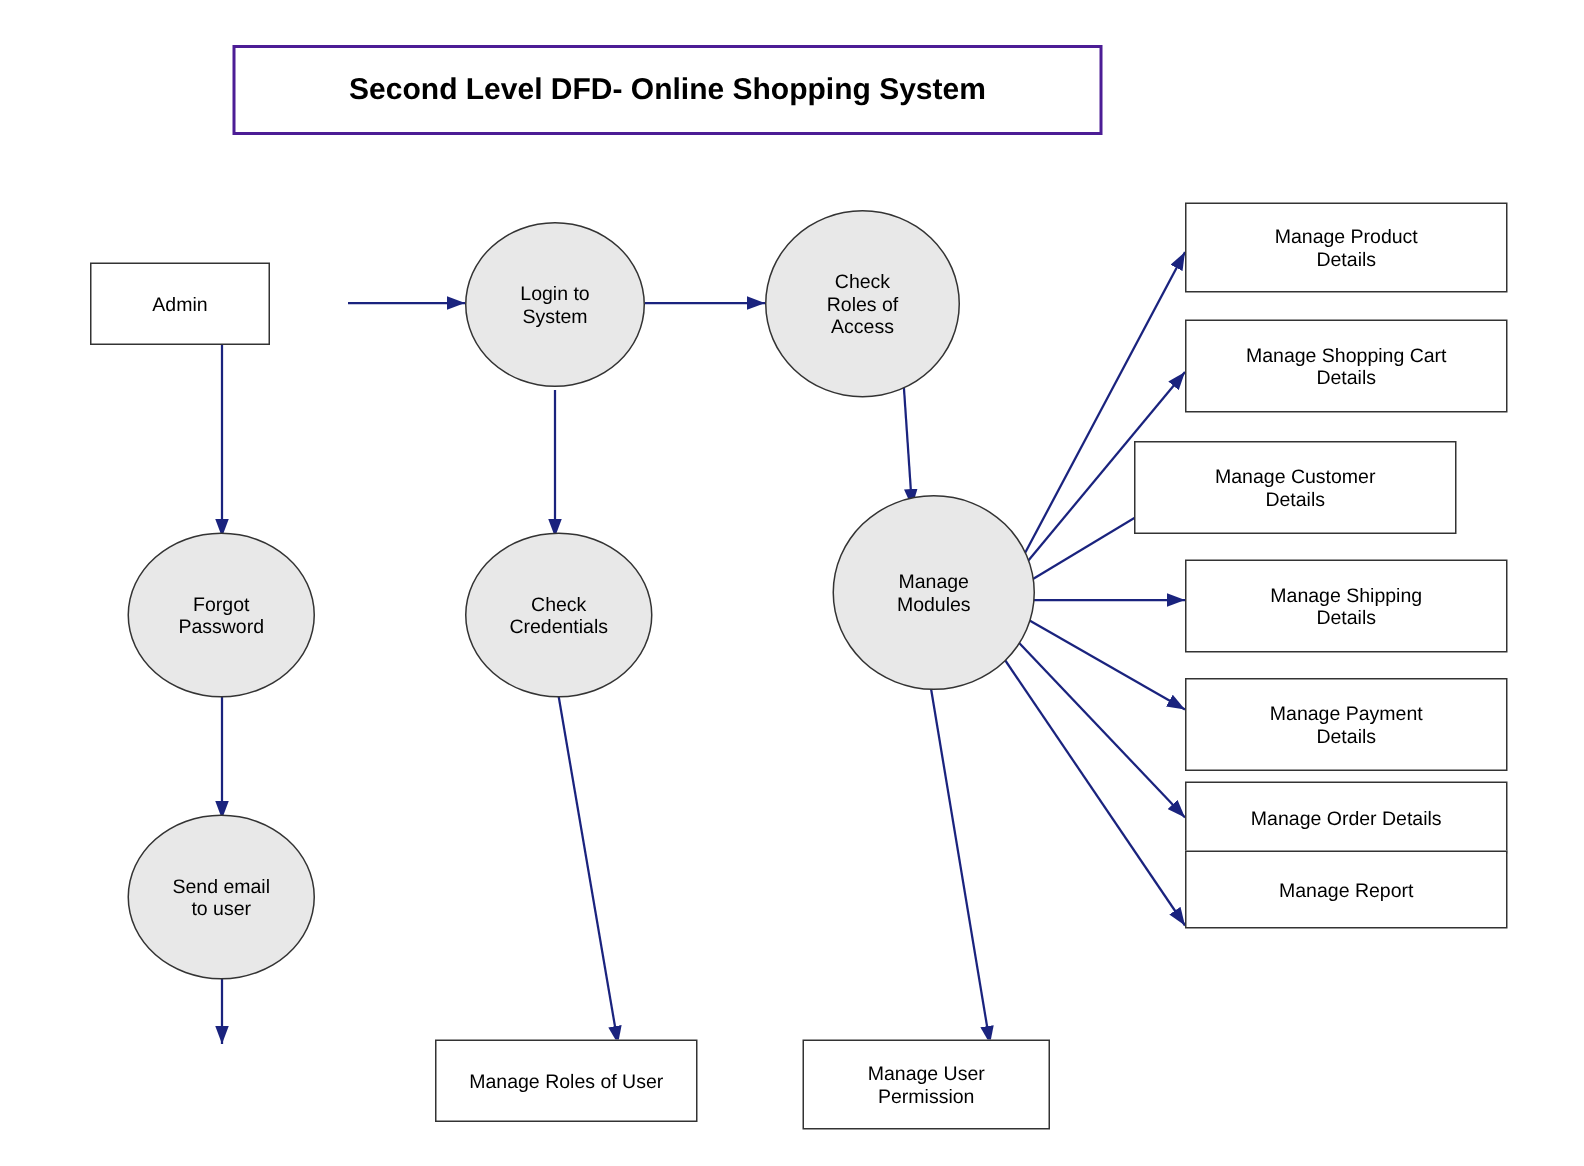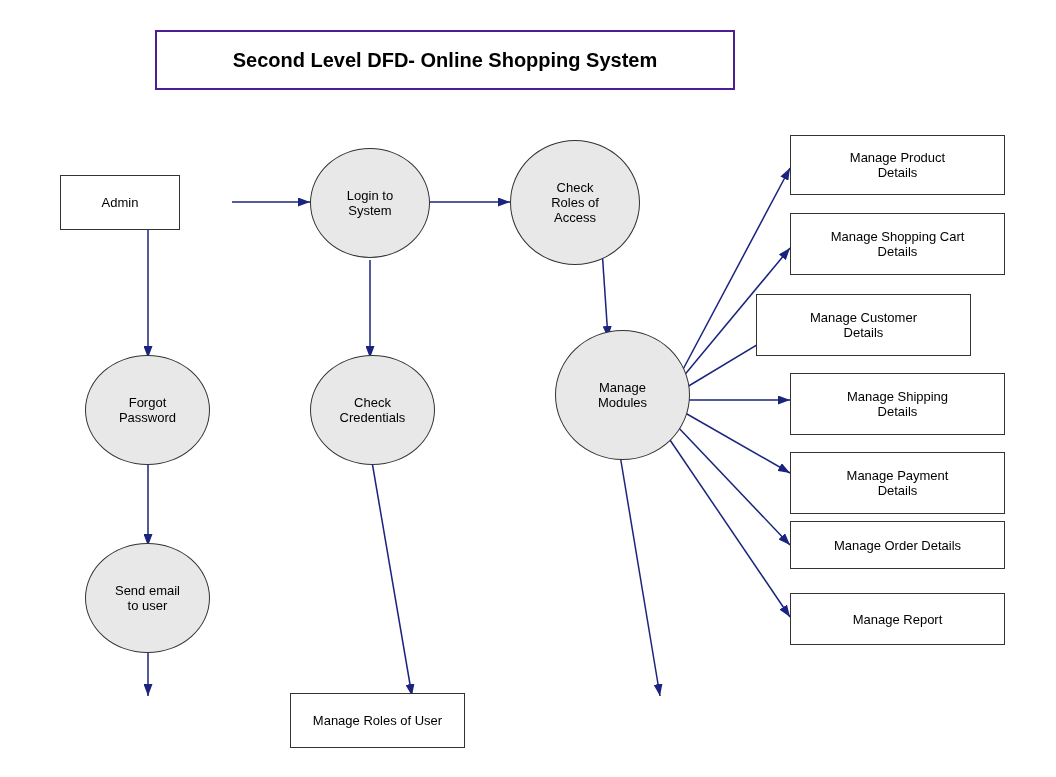--- a/index.html
+++ b/index.html
@@ -148,20 +148,24 @@
   <div class="circle-node" style="left:85px; top:543px; width:125px; height:110px;">
     <span style="white-space:pre-line;">Send email
 to user</span>
   </div>
 
 
   <div class="rect-box" style="left:290px; top:693px; width:175px; height:55px;">
     <span>Manage Roles of User</span>
   </div>
 
+  <div class="rect-box" style="left:535px; top:693px; width:165px; height:60px;">
+    <span style="white-space:pre-line;">Manage User
+Permission</span>
+  </div>
 
   <div class="rect-box" style="left:790px; top:135px; width:215px; height:60px;">
     <span style="white-space:pre-line;">Manage Product
 Details</span>
   </div>
 
   <div class="rect-box" style="left:790px; top:213px; width:215px; height:62px;">
     <span style="white-space:pre-line;">Manage Shopping Cart
 Details</span>
   </div>
@@ -178,17 +182,17 @@
 
   <div class="rect-box" style="left:790px; top:452px; width:215px; height:62px;">
     <span style="white-space:pre-line;">Manage Payment
 Details</span>
   </div>
 
   <div class="rect-box" style="left:790px; top:521px; width:215px; height:48px;">
     <span>Manage Order Details</span>
   </div>
 
-  <div class="rect-box" style="left:790px; top:593px; width:215px; height:52px;">
+  <div class="rect-box" style="left:790px; top:567px; width:215px; height:52px;">
     <span>Manage Report</span>
   </div>
 
 </div>
 
 </body></html>

